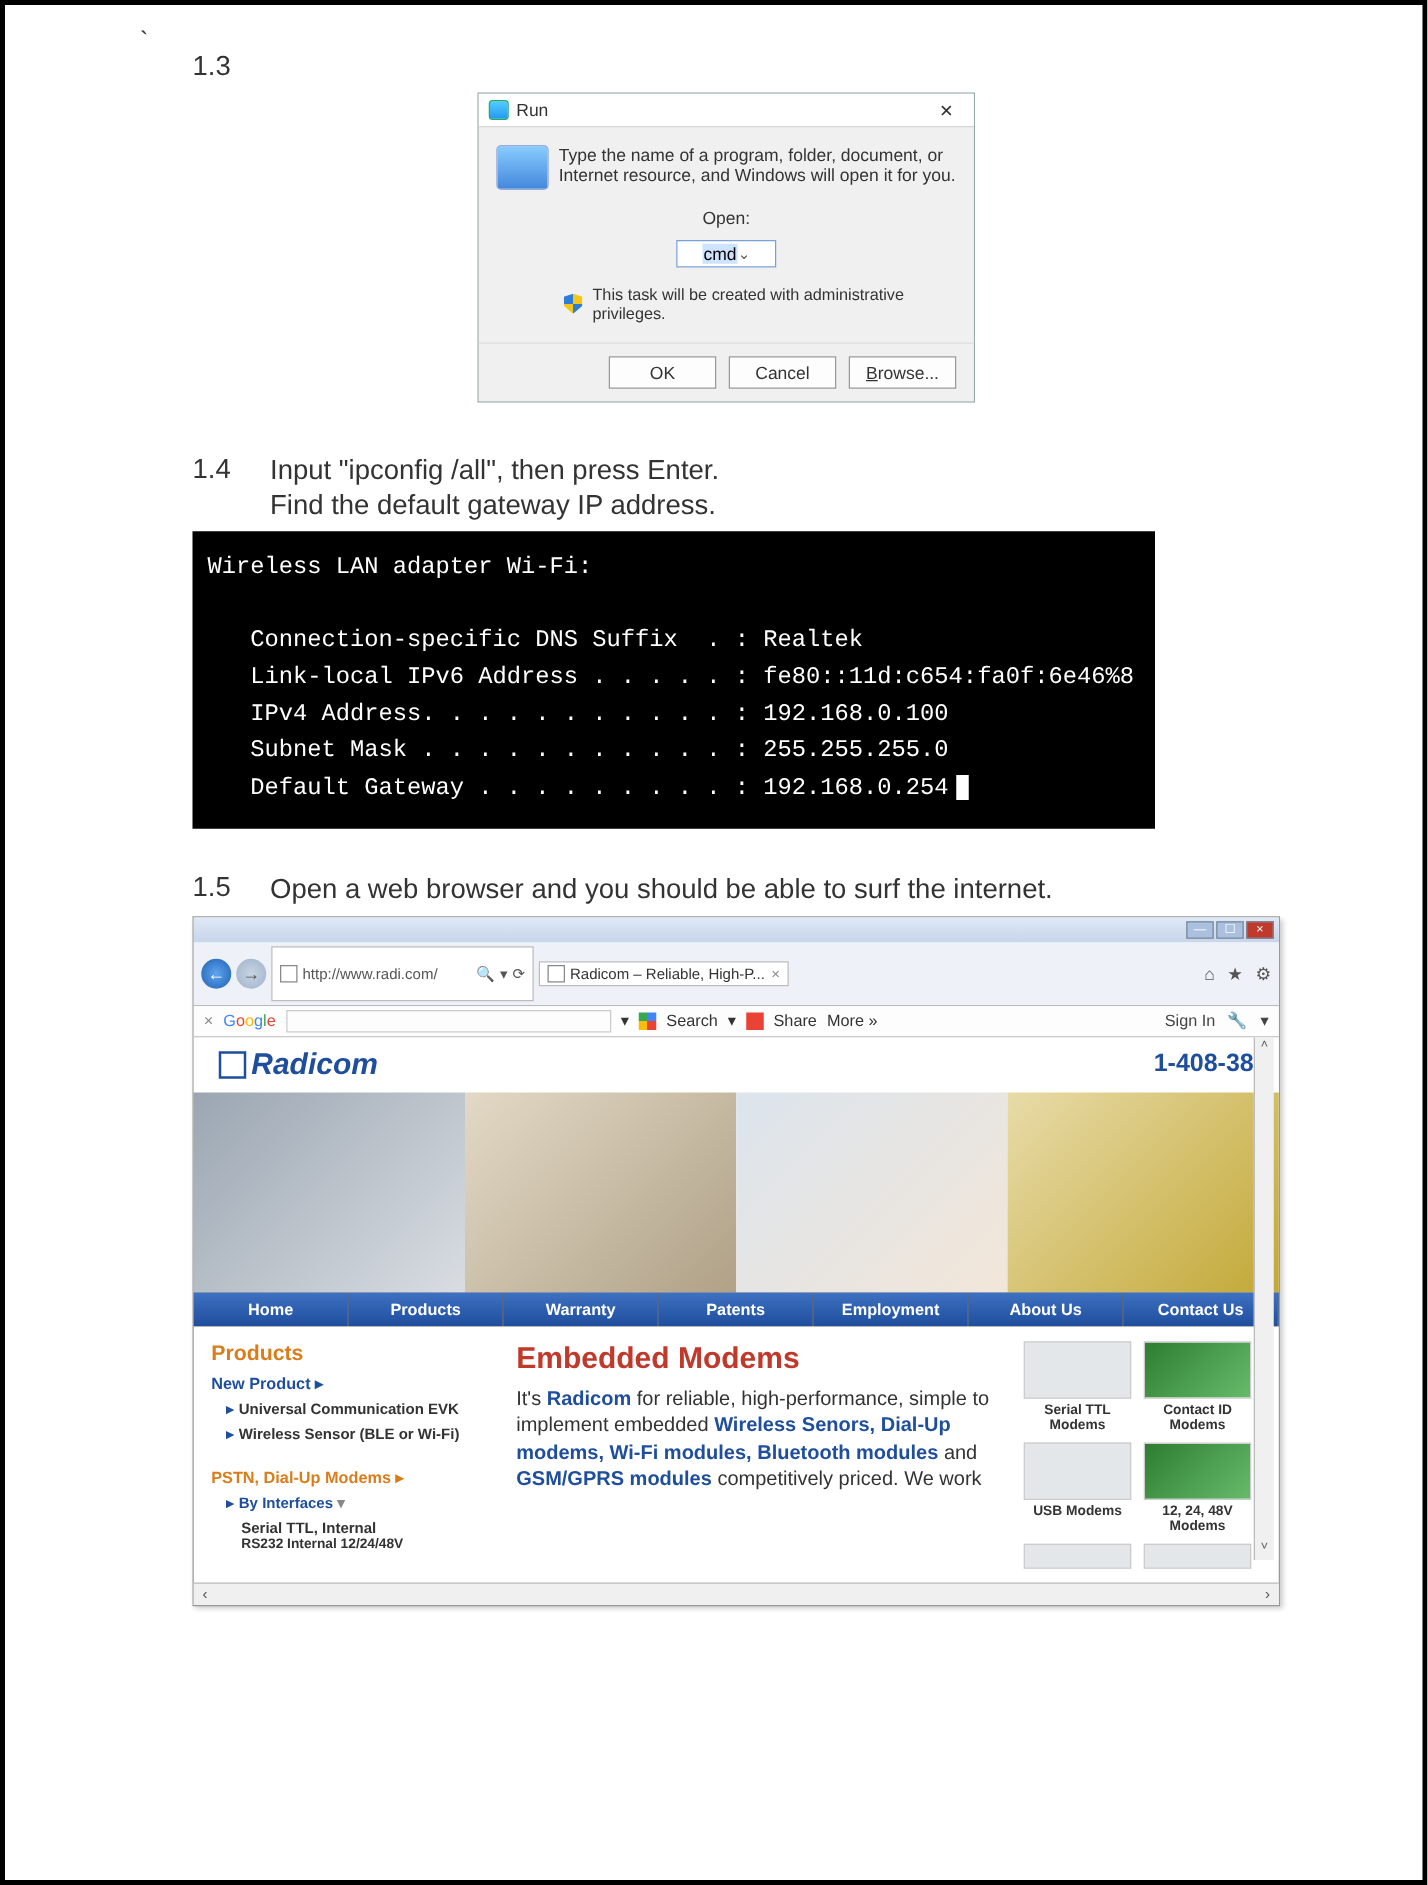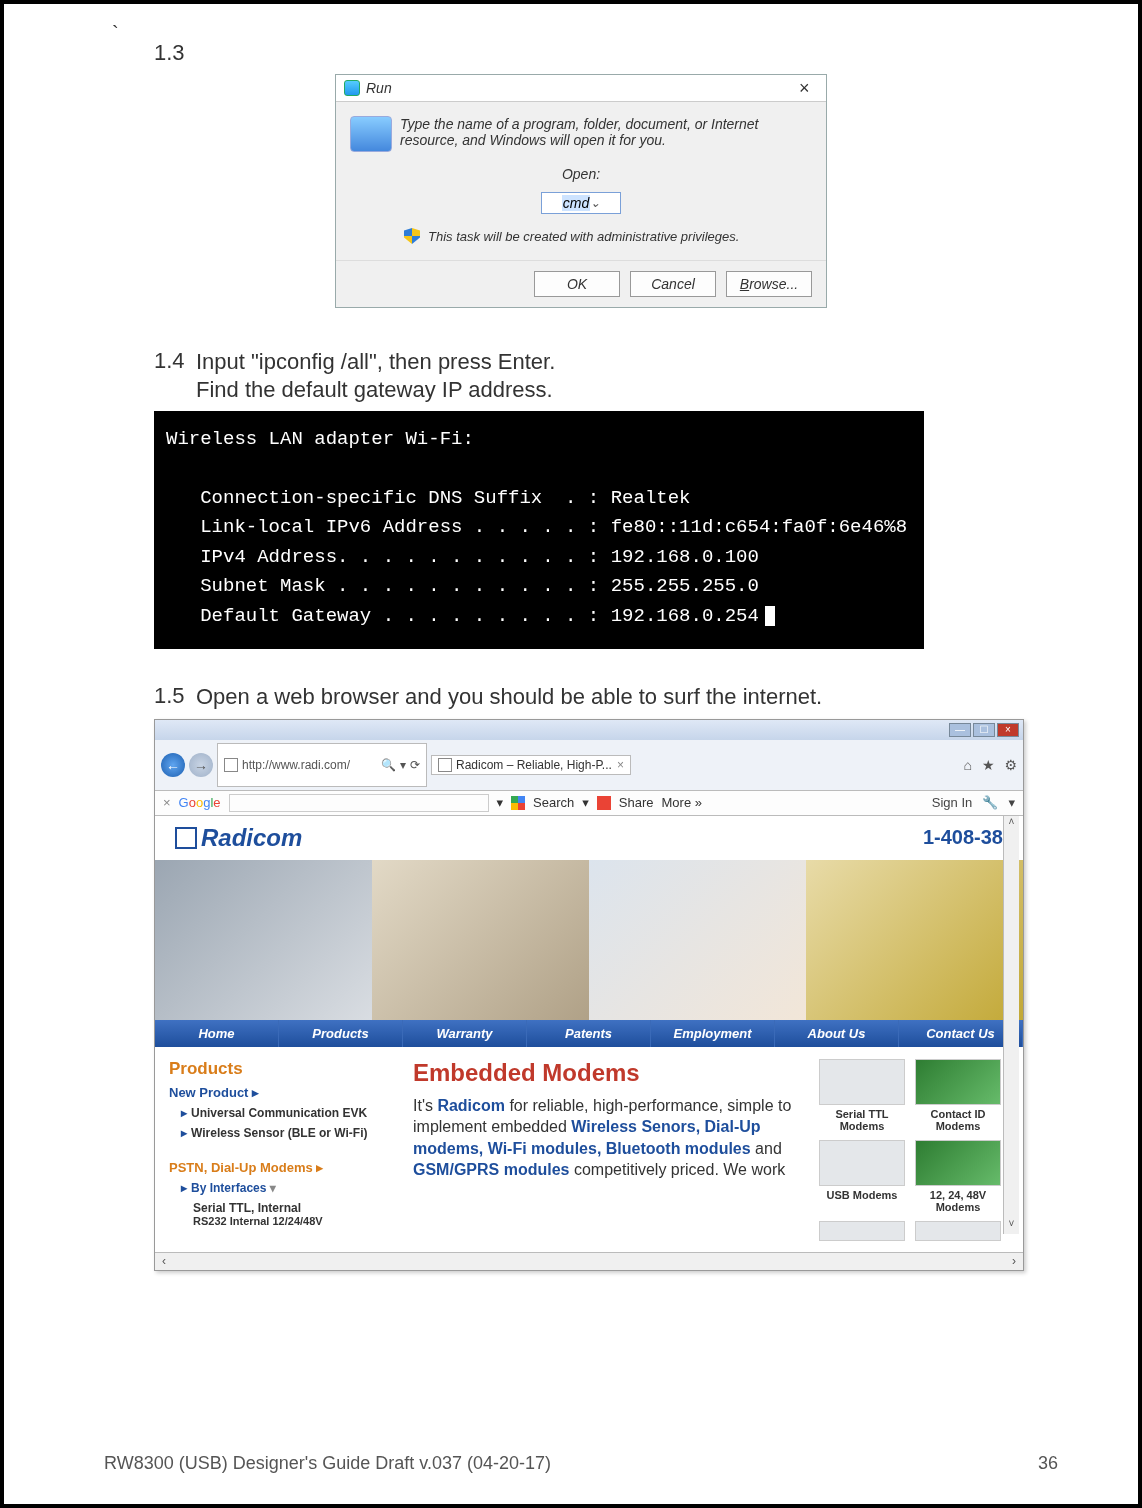--- a/index.html
+++ b/index.html
@@ -1,24 +1,24 @@
 <!DOCTYPE html>
 <html><head>
 <meta charset="utf-8">
 <style>
   * { box-sizing: border-box; margin: 0; padding: 0; }
   html, body { width: 1142px; height: 1508px; font-family: Arial, sans-serif; background: #fff; color: #333; }
   .page { width: 1142px; height: 1508px; border: 4px solid #000; position: relative; padding: 20px 80px 0 100px; }
   .backtick { position: absolute; top: 18px; left: 108px; font-size: 20px; font-family: Arial; }
   .step { margin-left: 50px; margin-bottom: 8px; }
-  .step-row { display: flex; }
+  .step-row { display: flex; gap: 20px; }
   .step-num { width: 42px; flex-shrink: 0; font-size: 22px; }
   .step-text { font-size: 22px; line-height: 1.25; }
   
-  .run-wrap { margin: 6px auto 40px auto; width: 492px; font-style: italic; }
+  .run-wrap { margin: 6px auto 40px auto; width: 398px; }
   .run-dialog { border: 1px solid #9aa; background: #f0f0f0; font-size: 14px; }
   .run-title { display: flex; align-items: center; justify-content: space-between; padding: 4px 8px; background: #fff; border-bottom: 1px solid #ccc; }
   .run-title-left { display: flex; align-items: center; gap: 6px; }
   .run-title-icon { width: 16px; height: 16px; border: 1px solid #2a6; border-radius: 3px; background: linear-gradient(#5cf,#29e); }
   .run-close { width: 28px; text-align: center; font-size: 18px; line-height: 18px; cursor: pointer; }
   .run-body { padding: 14px 14px 6px 14px; background: #f0f0f0; }
   .run-desc-row { display: flex; gap: 8px; align-items: flex-start; }
   .run-big-icon { width: 42px; height: 36px; border: 1px solid #9ad; border-radius: 4px; background: linear-gradient(#8cf,#48d); flex-shrink: 0; }
   .run-open-row { display: flex; align-items: center; gap: 10px; margin-top: 14px; flex-direction: column; }
   .run-input { flex: 1; border: 1px solid #7aa0d8; padding: 2px 20px; font-size: 14px; background: #fff; display: flex; justify-content: space-between; align-items: center; }
@@ -58,21 +58,21 @@
   .site-top { display:flex; justify-content:space-between; align-items:center; padding:8px 20px; background:#fff;}
   .logo { font-size:24px; font-weight:bold; color:#1e4e9c; font-style:italic; display:flex;align-items:center;gap:4px;}
   .logo-mark{width:22px;height:22px;border:2px solid #1e4e9c;background:#fff;}
   .phone{ font-size:20px; font-weight:bold; color:#1e4e9c;}
   .banner { height:160px; display:flex; }
   .banner > div { flex:1; }
   .b1{background:linear-gradient(135deg,#9ba6b2,#d9dde2);} 
   .b2{background:linear-gradient(135deg,#e2d9c6,#b0a187);} 
   .b3{background:linear-gradient(135deg,#dce4ed,#f2e6d8);} 
   .b4{background:linear-gradient(135deg,#e8dba8,#c2a836);} 
-  .navbar{ display:flex; background:#a16207;font-style:italic;}
+  .navbar{ display:flex; background:#a16207;}
   .navbar div{ flex:1; text-align:center; color:#fff; font-weight:bold; padding:6px 0; font-size:13px; border-right:1px solid #3a6ab8; background:linear-gradient(#3f71c2,#1e4e9c);}
   .cols{ display:flex; padding:12px 14px 0 14px; gap:14px;}
   .col-l{ width:230px;}
   .col-m{ flex:1;}
   .col-r{ width:190px;}
   .hdr-prod{ color:#d97d1a; font-weight:bold; font-size:17px;}
   .link-blue{ color:#1e4e9c; font-weight:bold; font-size:13px; margin:6px 0; display:block;}
   .sub{ font-size:12px; color:#333; margin-left:12px; font-weight:bold;}
   .tri{ color:#1e4e9c; margin-right:4px;}
   .emb-title{ color:#c0392b; font-size:24px; font-weight:bold; margin-bottom:8px;}
@@ -269,17 +269,13 @@
         <div class="sv-up">˄</div>
         <div class="sv-down">˅</div>
       </div>
     </div>
     <div class="scroll-h">
       <div class="sh-l">‹</div>
       <div class="sh-r">›</div>
     </div>
   </div>
 
-  <div class="footer">
-    <span>RW8300 (USB) Designer's Guide Draft v.037 (04-20-17)</span>
-    <span>36</span>
-  </div>
 </div>
 
 </body></html>

